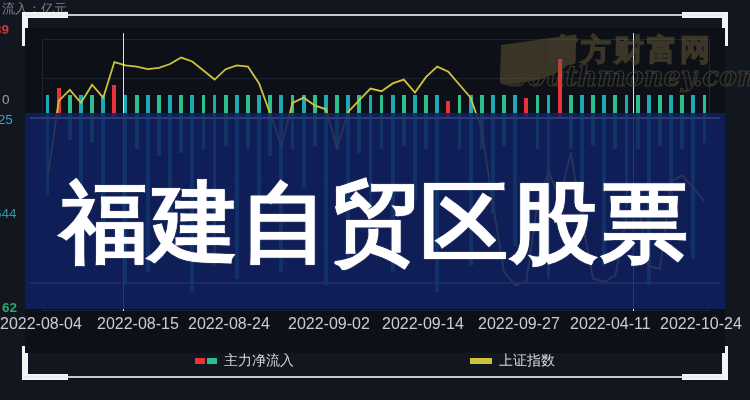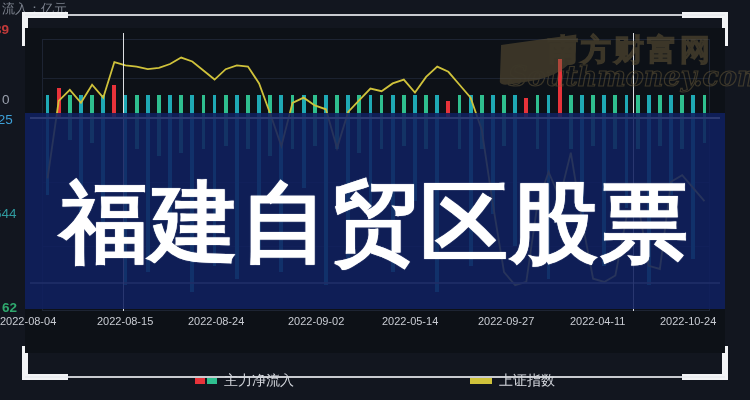--- a/index.html
+++ b/index.html
@@ -53,28 +53,28 @@
       font-family:"DejaVu Sans","Liberation Sans",sans-serif;text-align:center;}
   .wm-en{position:absolute;left:8px;top:33px;font-size:27px;font-style:italic;font-weight:bold;
       color:transparent;-webkit-text-stroke:1.2px #6b5c3a;letter-spacing:0px;
       font-family:"DejaVu Serif","Liberation Serif",serif;}
   .wm-swoosh{position:absolute;left:0px;top:12px;width:76px;height:40px;
       background:#6b5c3a;opacity:.95;
       border-radius:0 0 60% 10%;transform:rotate(-8deg) skewX(-10deg);}
 
   
   .xlabels{position:absolute;left:0;top:315px;width:750px;height:22px;}
-  .xlab{position:absolute;color:#c9ccd3;font-size:11px;white-space:nowrap;}
+  .xlab{position:absolute;color:#c9ccd3;font-size:16px;white-space:nowrap;}
 
   .ylab{position:absolute;font-size:13.5px;white-space:nowrap;}
 
   .hdr-label{position:absolute;left:0px;top:-2px;color:#7d838f;font-size:13px;white-space:nowrap;}
 
   
-  .legend{position:absolute;left:0;top:352px;width:618px;height:26px;margin-top:20px;}
+  .legend{position:absolute;left:0;top:352px;width:618px;height:26px;}
   .lg-item{position:absolute;display:flex;align-items:center;gap:7px;}
   .lg-txt{color:#d6d9df;font-size:14px;white-space:nowrap;}
   .sw-split{width:22px;height:6px;position:relative;}
   .sw-split i{position:absolute;top:0;height:6px;width:10px;display:block;}
   .sw-y{width:22px;height:6px;background:#cfc23b;display:block;}
 </style>
 </head>
 <body>
 
 <div id="root">
@@ -215,21 +215,21 @@
   <div class="ylab" style="left:2px;top:92px;color:#9aa0ad;">0</div>
   <div class="ylab" style="left:-6px;top:112px;color:#3d9fd6;">.25</div>
   <div class="ylab" style="left:-6px;top:206px;color:#2f9a9f;">644</div>
   <div class="ylab" style="left:2px;top:300px;color:#2fa86e;font-weight:bold;">62</div>
 
   <div class="xlabels" id="xlabels">
       <div class="xlab" style="left: 0px;">2022-08-04</div>
       <div class="xlab" style="left: 97px;">2022-08-15</div>
       <div class="xlab" style="left: 188px;">2022-08-24</div>
       <div class="xlab" style="left: 288px;">2022-09-02</div>
-      <div class="xlab" style="left: 382px;">2022-05-14</div>
+      <div class="xlab" style="left: 382px;">2022-09-14</div>
       <div class="xlab" style="left: 478px;">2022-09-27</div>
       <div class="xlab" style="left: 570px;">2022-04-11</div>
       <div class="xlab" style="left: 660px;">2022-10-24</div>
     </div>
 
   <div class="legend" id="legend">
       <div class="lg-item" style="left: 195px;">
         <span class="sw-split">
           <i style="left: 0px; background: rgb(232, 51, 58);"></i>
           <i style="left: 12px; background: rgb(47, 191, 143);"></i>

